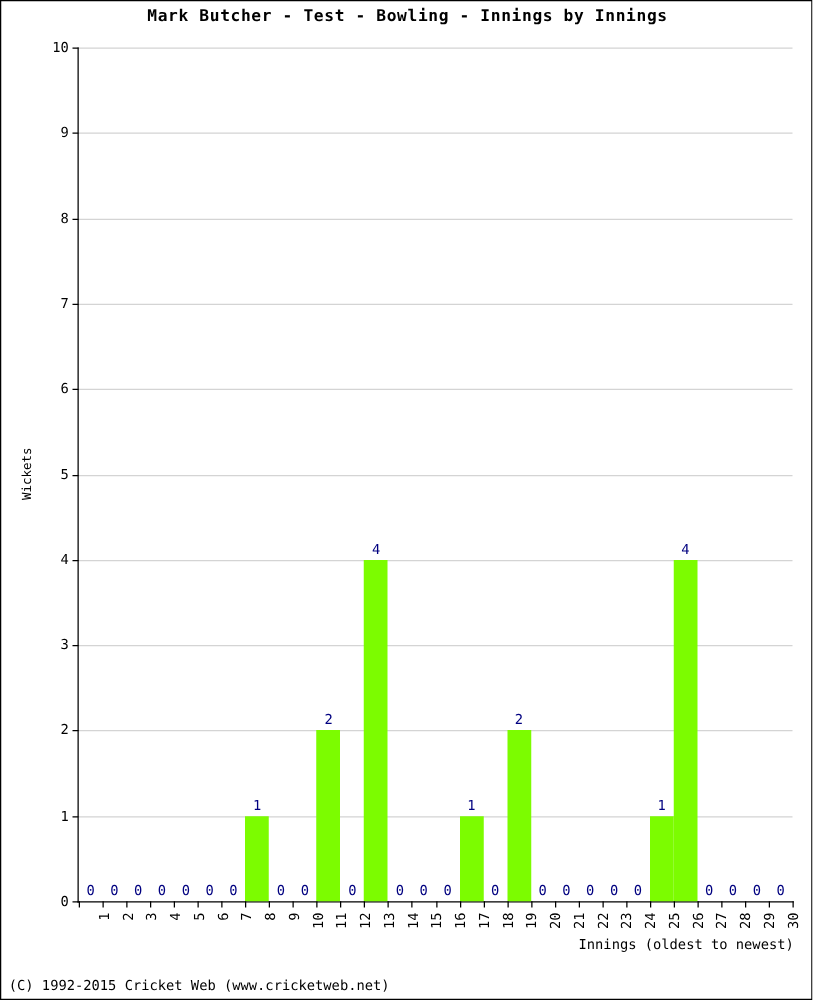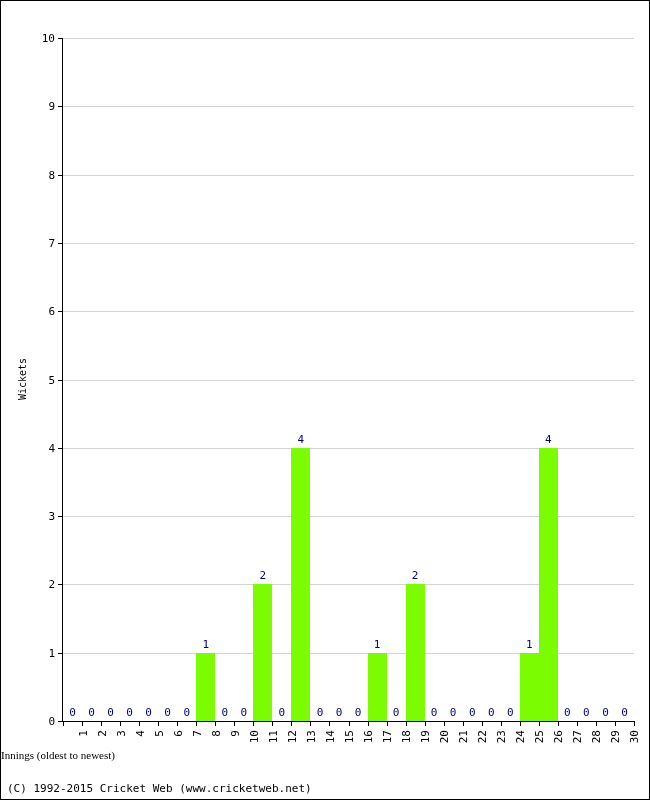--- a/index.html
+++ b/index.html
@@ -132,42 +132,42 @@
     color: #000000;
     white-space: nowrap;
     transform-origin: left top;
     transform: rotate(-90deg) translateX(-50%);
   }
   .axis-title-x {
     position: absolute;
     left: 0;
     top: 748px;
     width: 634px;
-    text-align: left;
-    font-size: 11px;
-    color: #000000;
-    white-space: nowrap;
-    font-family: Liberation Serif, serif;
+    text-align: right;
+    font-size: 11px;
+    color: #000000;
+    white-space: nowrap;
   }
 
   
   .footer-text {
     position: absolute;
     left: 6px;
     top: 781px;
     font-size: 11px;
     color: #000000;
     white-space: nowrap;
   }
 </style>
 </head>
 <body>
 
 <div id="chart-root">
 
+  <div class="chart-title">Mark Butcher - Test - Bowling - Innings by Innings</div>
 
   <div class="axis-y-line"></div>
   <div class="axis-x-line"></div>
 
   <div class="plot-area" id="plot-area">
       <div class="ytick" style="top: 683px;"></div>
       <div class="ylabel-text" style="top: 683px;">0</div>
       <div class="gridline" style="top: 614.7px;"></div>
       <div class="ytick" style="top: 614.7px;"></div>
       <div class="ylabel-text" style="top: 614.7px;">1</div>

